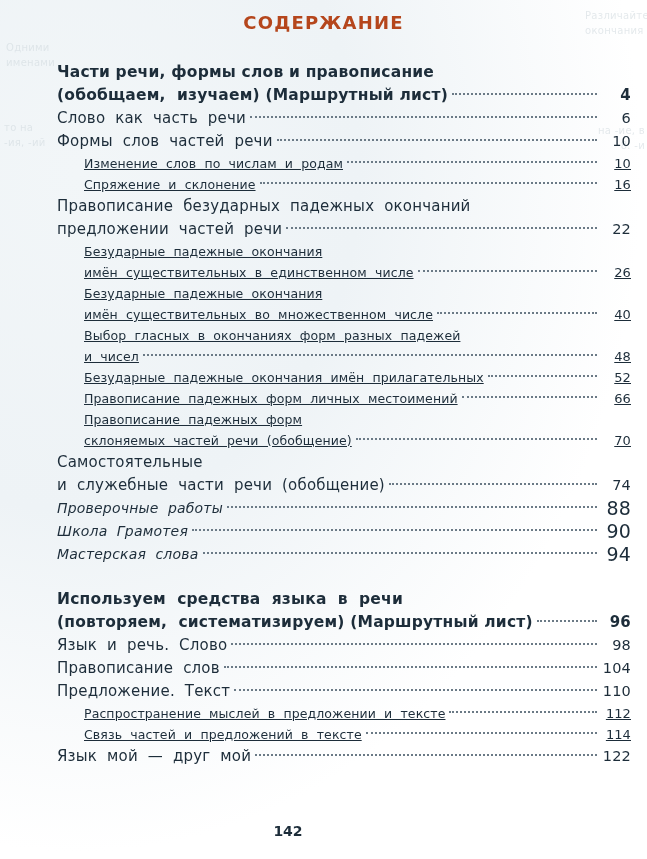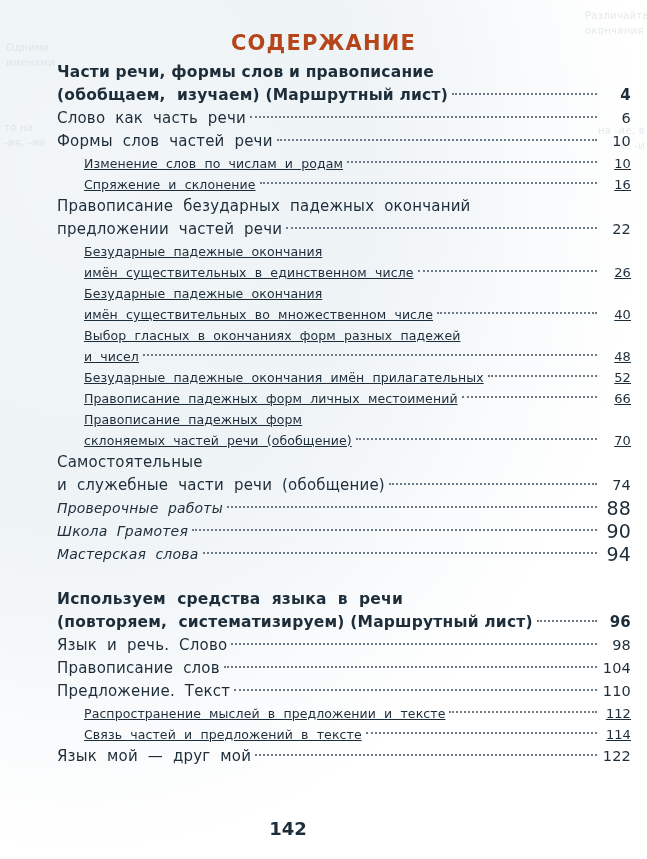--- a/index.html
+++ b/index.html
@@ -39,25 +39,24 @@
   .ghost-right-1 { right: 4px; top: 8px; width: 58px; line-height: 15px; text-align: right; }
   .ghost-right-2 { right: 2px; top: 78px; width: 54px; line-height: 15px; text-align: right; margin-top: 45px; }
 
   .title {
     position: absolute;
     top: 12px;
     left: 0;
     width: 647px;
     text-align: center;
     color: #b5461c;
-    font-size: 21px;
+    font-size: 18px;
     font-weight: bold;
     letter-spacing: 1.2px;
     font-family: "DejaVu Sans", sans-serif;
-    margin-top: 19px;
   }
 
   .toc {
     position: absolute;
     top: 60px;
     left: 57px;
     width: 574px;
   }
 
   .row {
@@ -116,21 +115,21 @@
   }
   .lvl-1-italic .pg { font-size: 19px; font-style: normal; }
   .gap-big { margin-top: 24px; }
 
   .footer {
     position: absolute;
     bottom: 20px;
     left: 0;
     width: 576px;
     text-align: center;
-    font-size: 18px;
+    font-size: 14px;
     font-weight: bold;
     color: #1d2d3a;
   }
 </style>
 </head>
 <body>
 
 <div class="page">
 
   <div class="ghost ghost-left-1">Одними именами</div>

